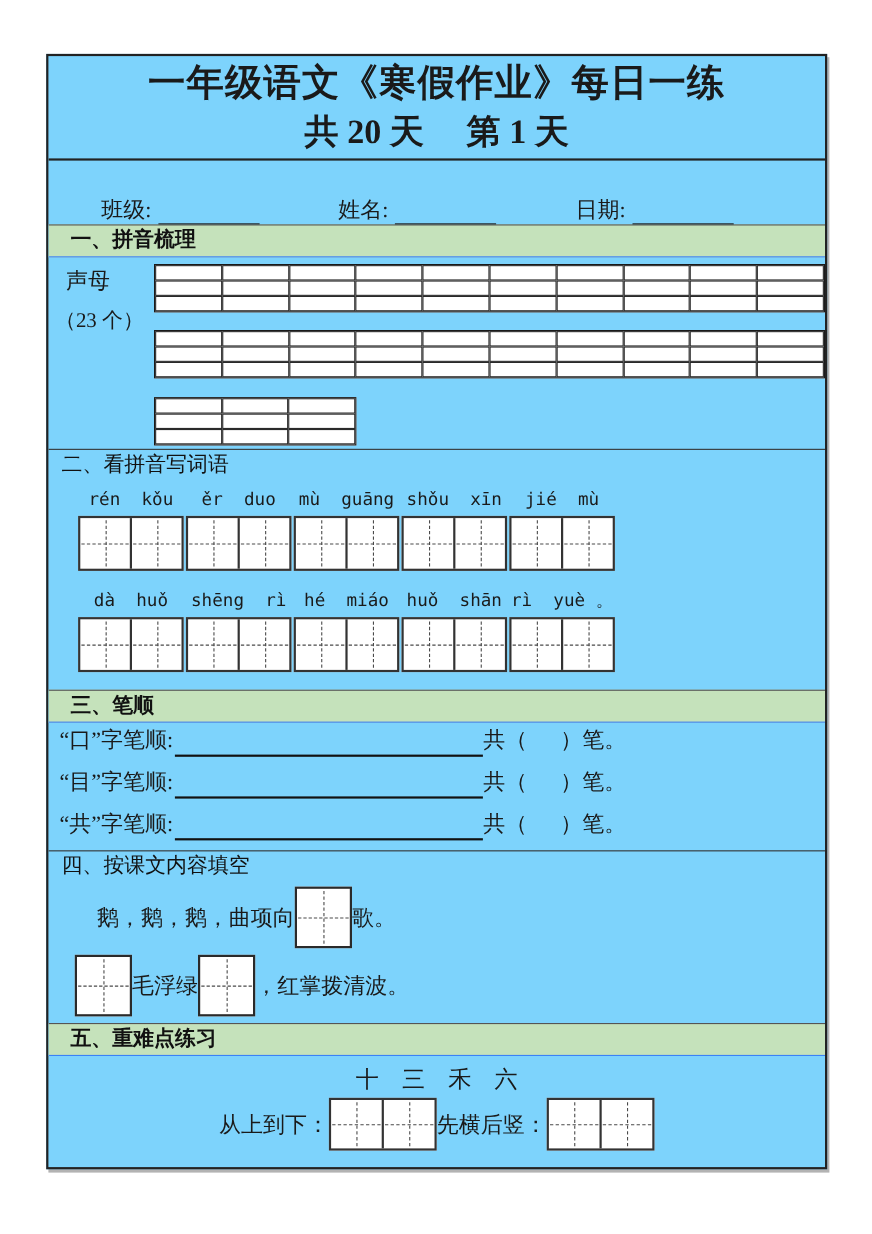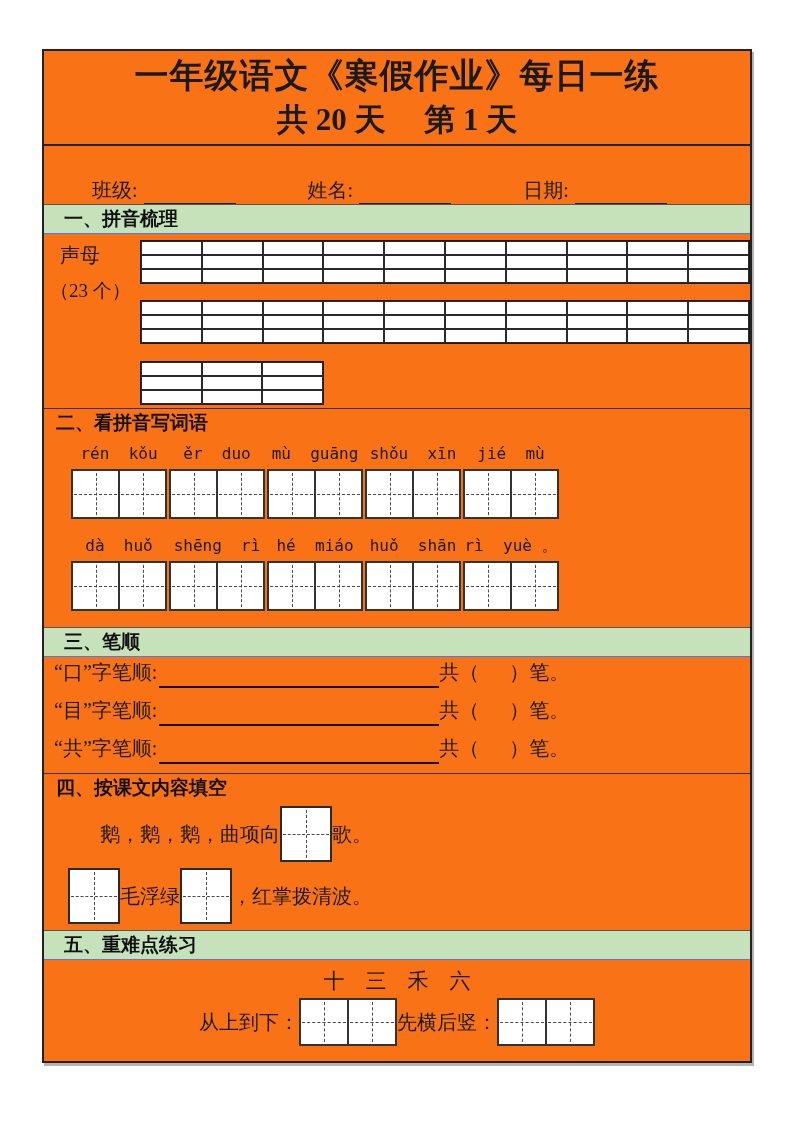--- a/index.html
+++ b/index.html
@@ -3,21 +3,21 @@
 <meta charset="utf-8">
 <style>
   html,body{margin:0;padding:0;}
   body{
     width:793px;height:1122px;background:#ffffff;position:relative;
     font-family:"Liberation Serif","DejaVu Serif",serif;color:#1a1a1a;
     overflow:hidden;
   }
   .sheet{
     position:absolute;left:42px;top:49px;width:710px;height:1014px;
-    box-sizing:border-box;border:2px solid #222;background:#f97316;
+    box-sizing:border-box;border:2px solid #222;background:#7dd3fc;
     box-shadow:2px 3px 0 #b3b3b3;overflow:hidden;
   }
   
   .title-block{height:95px;box-sizing:border-box;border-bottom:2.5px solid #222;text-align:center;padding-top:1px;}
   .title-line1{font-size:34px;font-weight:bold;letter-spacing:1px;line-height:47px;}
   .title-line2{font-size:31px;font-weight:bold;line-height:42px;white-space:pre;}
   
   .info-row{height:58px;box-sizing:border-box;display:flex;align-items:flex-end;padding:4px 20px 0 48px;font-size:20px;}
   .info-label{white-space:nowrap;}
   .blank{display:inline-block;width:92px;height:22px;border-bottom:1.8px solid #222;margin:0 72px 0 6px;}
@@ -25,21 +25,21 @@
   
   .banner{
     height:30px;box-sizing:border-box;background:#c5e2bb;
     border-top:1.5px solid #555;border-bottom:1px solid #3b82f6;
     font-family:"Liberation Sans","DejaVu Sans",sans-serif;
     font-weight:bold;font-size:19px;line-height:27px;padding-left:20px;color:#111;
   }
   .sub-header{
     height:29px;box-sizing:border-box;border-top:1.5px solid #333;
     font-family:"Liberation Sans","DejaVu Sans",sans-serif;
-    font-weight:bold;font-size:19px;line-height:28px;padding-left:12px;color:#111;
+    font-weight:normal;font-size:19px;line-height:28px;padding-left:12px;color:#111;
   }
   
   .s1-body{height:174px;position:relative;}
   .s1-label1{position:absolute;left:16px;top:8px;font-size:20px;}
   .s1-label2{position:absolute;left:6px;top:44px;font-size:19px;}
   .pgrid{position:absolute;left:96px;display:grid;border:1.6px solid #1a1a1a;background:#fff;}
   .pg1{top:6px;width:608px;}
   .pg2{top:66px;width:608px;}
   .pg3{top:127px;width:182px;}
   .pcell{height:12px;border:1px solid #2a2a2a;}
@@ -56,21 +56,21 @@
   .tbox::after,.tbox-single::after{content:"";position:absolute;top:50%;left:1px;right:1px;border-top:1.6px dashed #4a4a4a;}
   
   .s3-body{height:116px;box-sizing:border-box;padding-top:2px;}
   .s3-line{display:flex;align-items:flex-start;height:38px;padding-left:10px;font-size:20px;}
   .s3-label{white-space:nowrap;}
   .s3-blank{width:280px;height:27px;border-bottom:2px solid #111;margin-left:2px;}
   .s3-suffix{white-space:pre;}
   
   .s4-body{height:126px;box-sizing:border-box;font-size:20px;}
   .s4-line{display:flex;align-items:center;height:60px;margin-top:2px;}
-  .s4-line1{margin-left:56px;}
+  .s4-line1{margin-left:44px;}
   .s4-line2{margin-left:24px;}
   .tbox-single{width:52px;height:56px;box-sizing:border-box;border:2px solid #2a2a2a;position:relative;background:#fff;flex:0 0 auto;}
   
   .s5-body{height:102px;box-sizing:border-box;}
   .s5-chars{text-align:center;font-size:21px;margin-top:7px;height:26px;white-space:pre;}
   .s5-row{display:flex;justify-content:center;align-items:center;margin-top:5px;}
   .s5-group{display:flex;align-items:center;font-size:20px;}
   .s5-group .box-pair{margin:0;}
   .s5-group .tbox{width:46px;height:44px;}
 </style>

